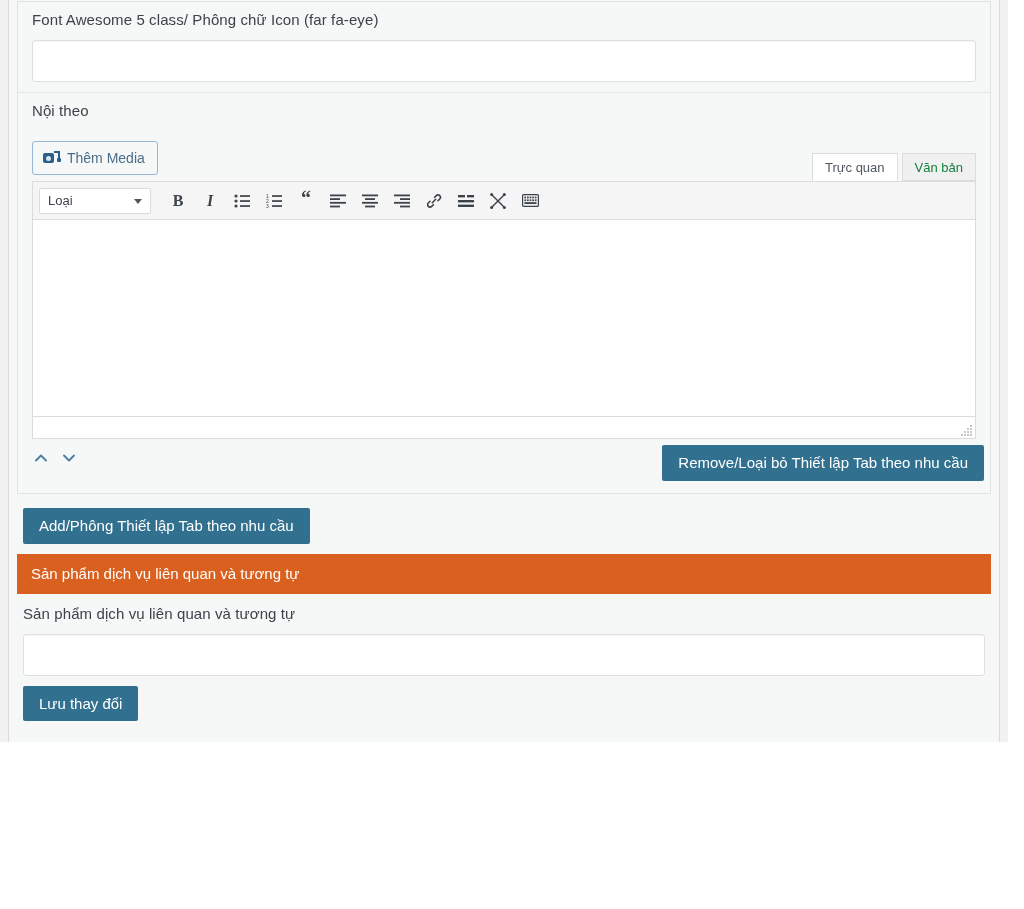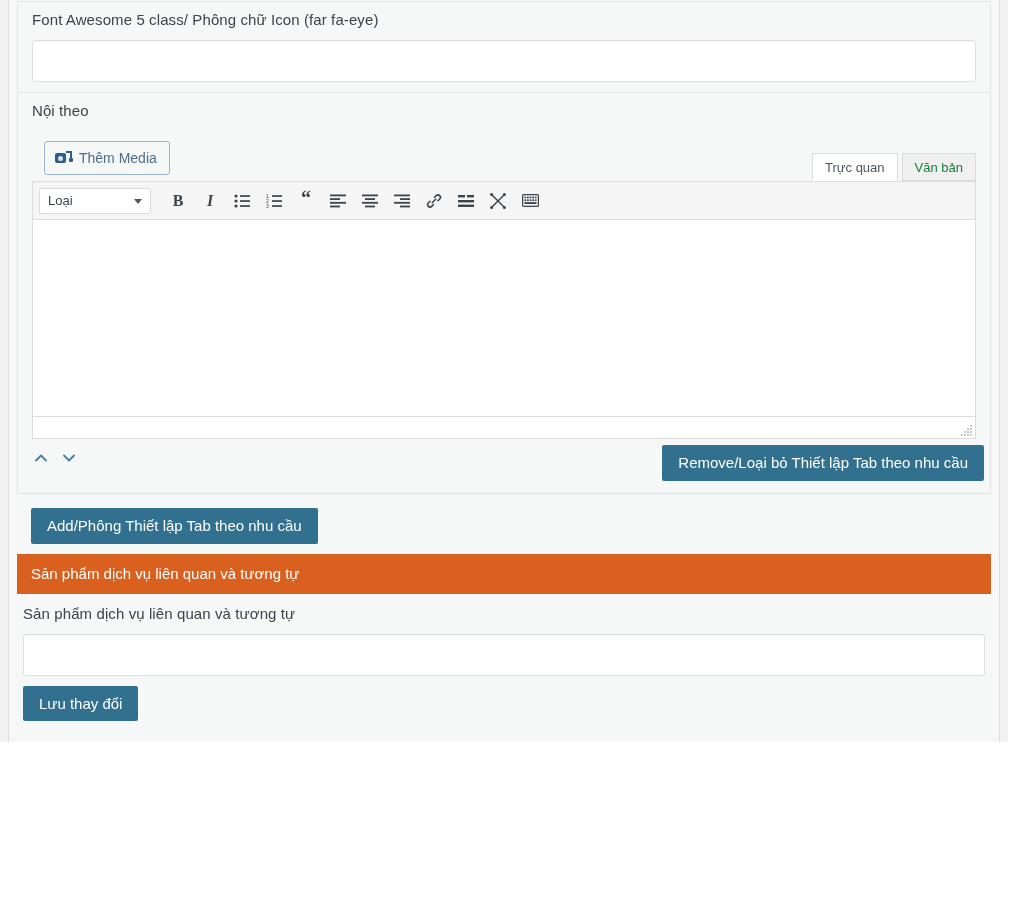--- a/index.html
+++ b/index.html
@@ -84,21 +84,21 @@
   
   .editor-wrap { padding: 6px 14px 0 14px; }
 
   .editor-toolbar-top {
     position: relative;
     height: 44px;
   }
 
   .add-media-btn {
     position: absolute;
-    left: 12px;
+    left: 0;
     top: 4px;
     display: inline-flex;
     align-items: center;
     gap: 6px;
     height: 34px;
     padding: 0 12px 0 10px;
     background: #f6f7f7;
     border: 1px solid #98b7d4;
     border-radius: 3px;
     color: #4a6f8a;
@@ -280,21 +280,20 @@
     background: #31708f;
     color: #ffffff;
     border: none;
     border-radius: 2px;
     font-size: 15px;
     font-family: "Liberation Sans", sans-serif;
     line-height: 20px;
     padding: 8px 16px;
     cursor: pointer;
     text-align: center;
-    margin-left: 8px;
   }
 
   .btn-remove {
     position: absolute;
     right: 6px;
     top: 6px;
   }
 
   .btn-add-wrap {
     padding: 14px 14px 0 14px;

